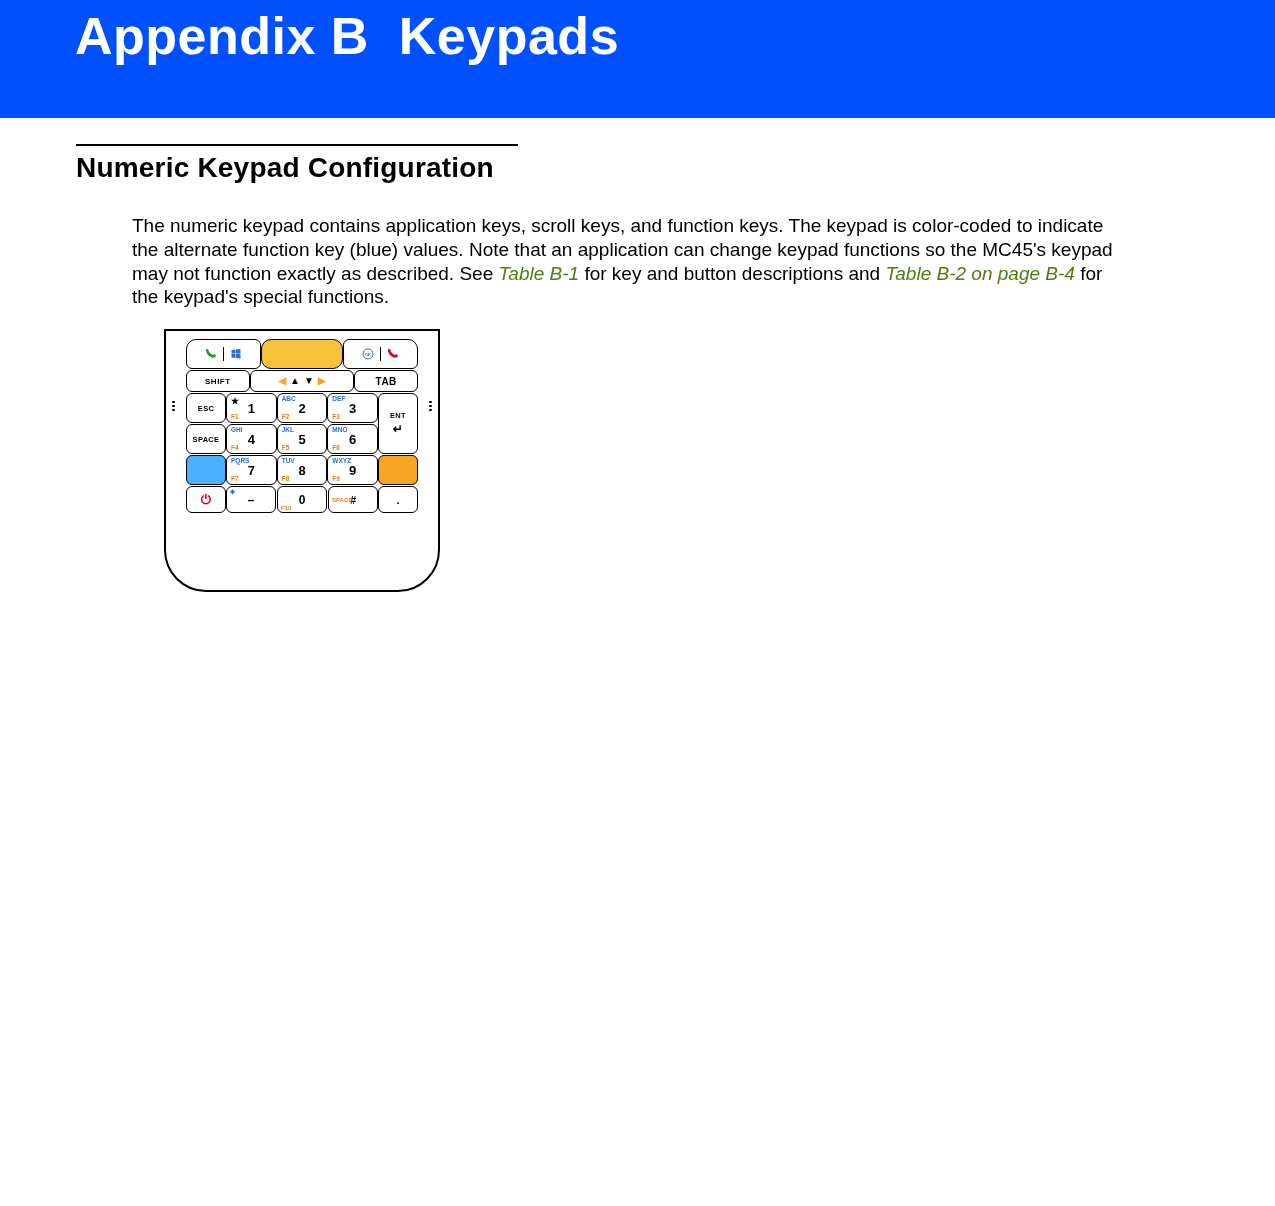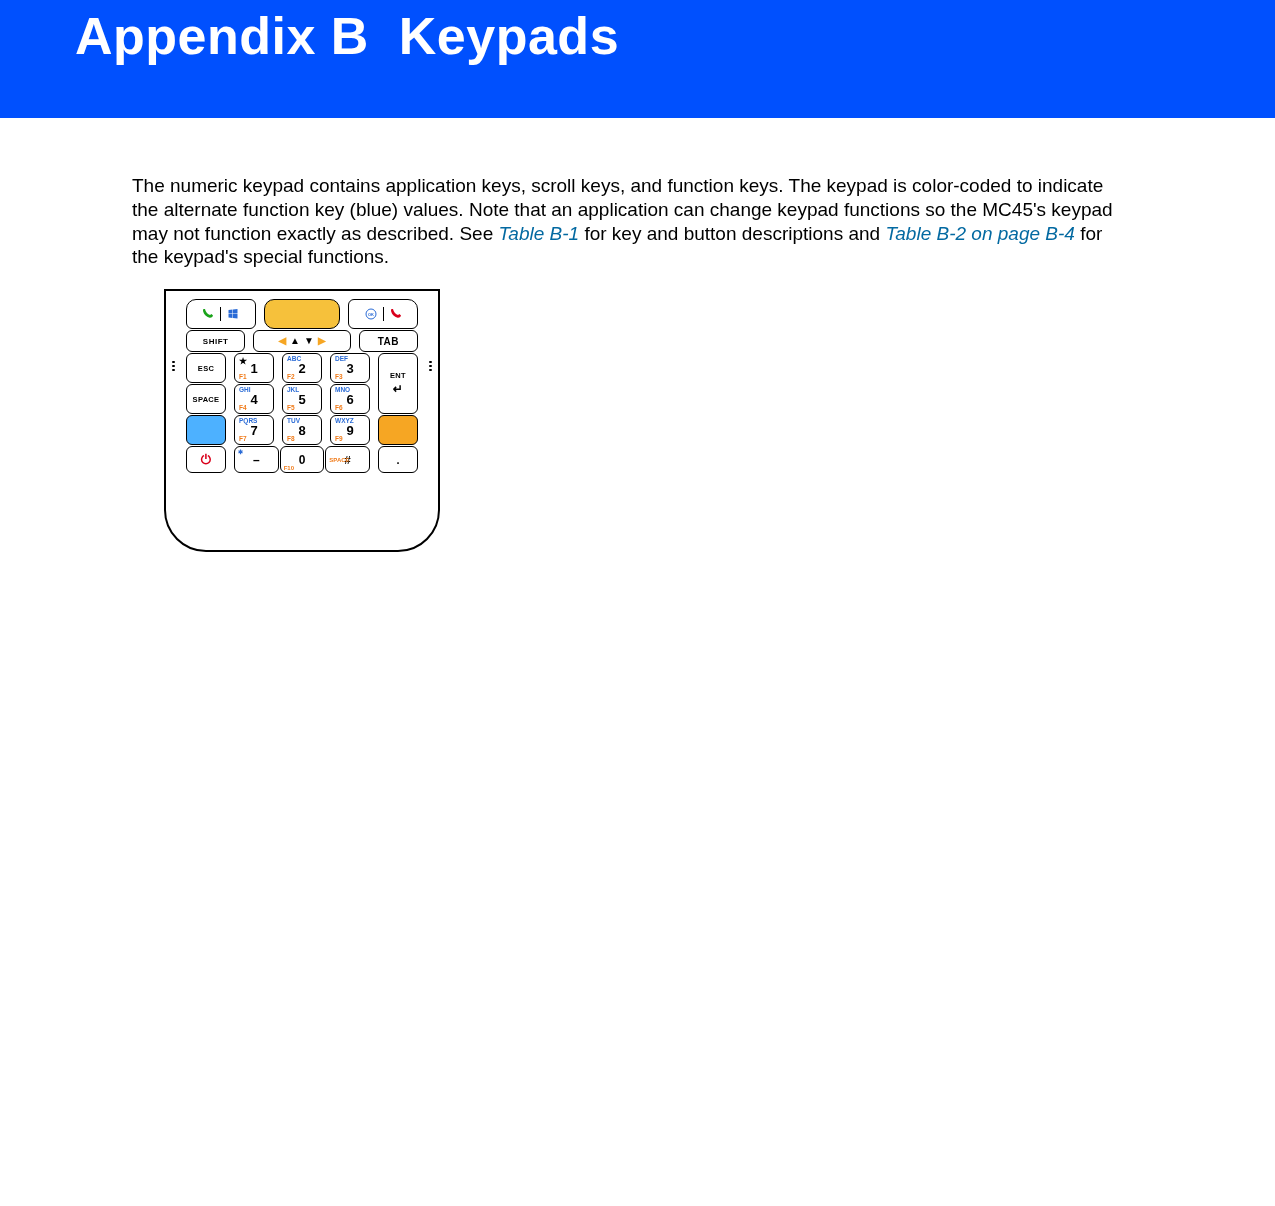--- a/index.html
+++ b/index.html
@@ -39,21 +39,21 @@
     font-family: "Helvetica Neue", Helvetica, Arial, sans-serif;
     letter-spacing: 0.2px;
   }
   .body-text {
     margin: 30px 0 0 56px;
     max-width: 990px;
     font-family: "Helvetica Neue", Helvetica, Arial, sans-serif;
     font-size: 19px;
     line-height: 1.25;
   }
-  .body-text .link { color: #0369a1; font-style: italic; }
+  .body-text .link { color: #4d7c0f; font-style: italic; }
   .figure-wrap { margin: 20px 0 0 88px; }
   .figure-caption {
     margin: 10px 0 0 88px;
     font-family: "Helvetica Neue", Helvetica, Arial, sans-serif;
     font-size: 19px;
   }
   .figure-caption b { font-weight: 700; }
   .figure-caption i { font-style: italic; }
 
   
@@ -63,21 +63,21 @@
     border: 2px solid #000;
     border-radius: 0 0 42px 42px;
     position: relative;
     background: #fff;
   }
   .keypad-inner {
     position: absolute;
     top: 8px; left: 20px; right: 20px;
     display: flex; flex-direction: column; gap: 1px;
   }
-  .kp-row { display: flex; gap: 8px; align-items: stretch; }
+  .kp-row { display: flex; gap: 0; align-items: stretch; }
   .kkey {
     border: 1.5px solid #000;
     border-radius: 6px;
     background: #fff;
     font-family: "Helvetica Neue", Helvetica, Arial, sans-serif;
     font-size: 8px;
     font-weight: 700;
     display: flex; align-items: center; justify-content: center;
     position: relative;
   }
@@ -131,20 +131,23 @@
   .blue-banner { background:#0050fe; }
 </style>
 </head>
 <body>
 
 <div class="banner blue-banner">
   <h1>Appendix B  Keypads</h1>
 </div>
 
 <div class="content">
+  <div class="section-title-wrap">
+    <div class="section-title">Numeric Keypad Configuration</div>
+  </div>
 
   <p class="body-text">
     <span>The numeric keypad contains application keys, scroll keys, and function keys. The keypad is color-coded to indicate the alternate function key (blue) values. Note that an application can change keypad functions so the MC45's keypad may not function exactly as described. See </span><span class="link">Table B-1</span><span> for key and button descriptions and </span><span class="link">Table B-2 on page B-4</span><span> for the keypad's special functions.</span>
   </p>
 
   <div class="figure-wrap">
     <div class="keypad">
       <div class="grip l">
           <span></span>
           <span></span>

